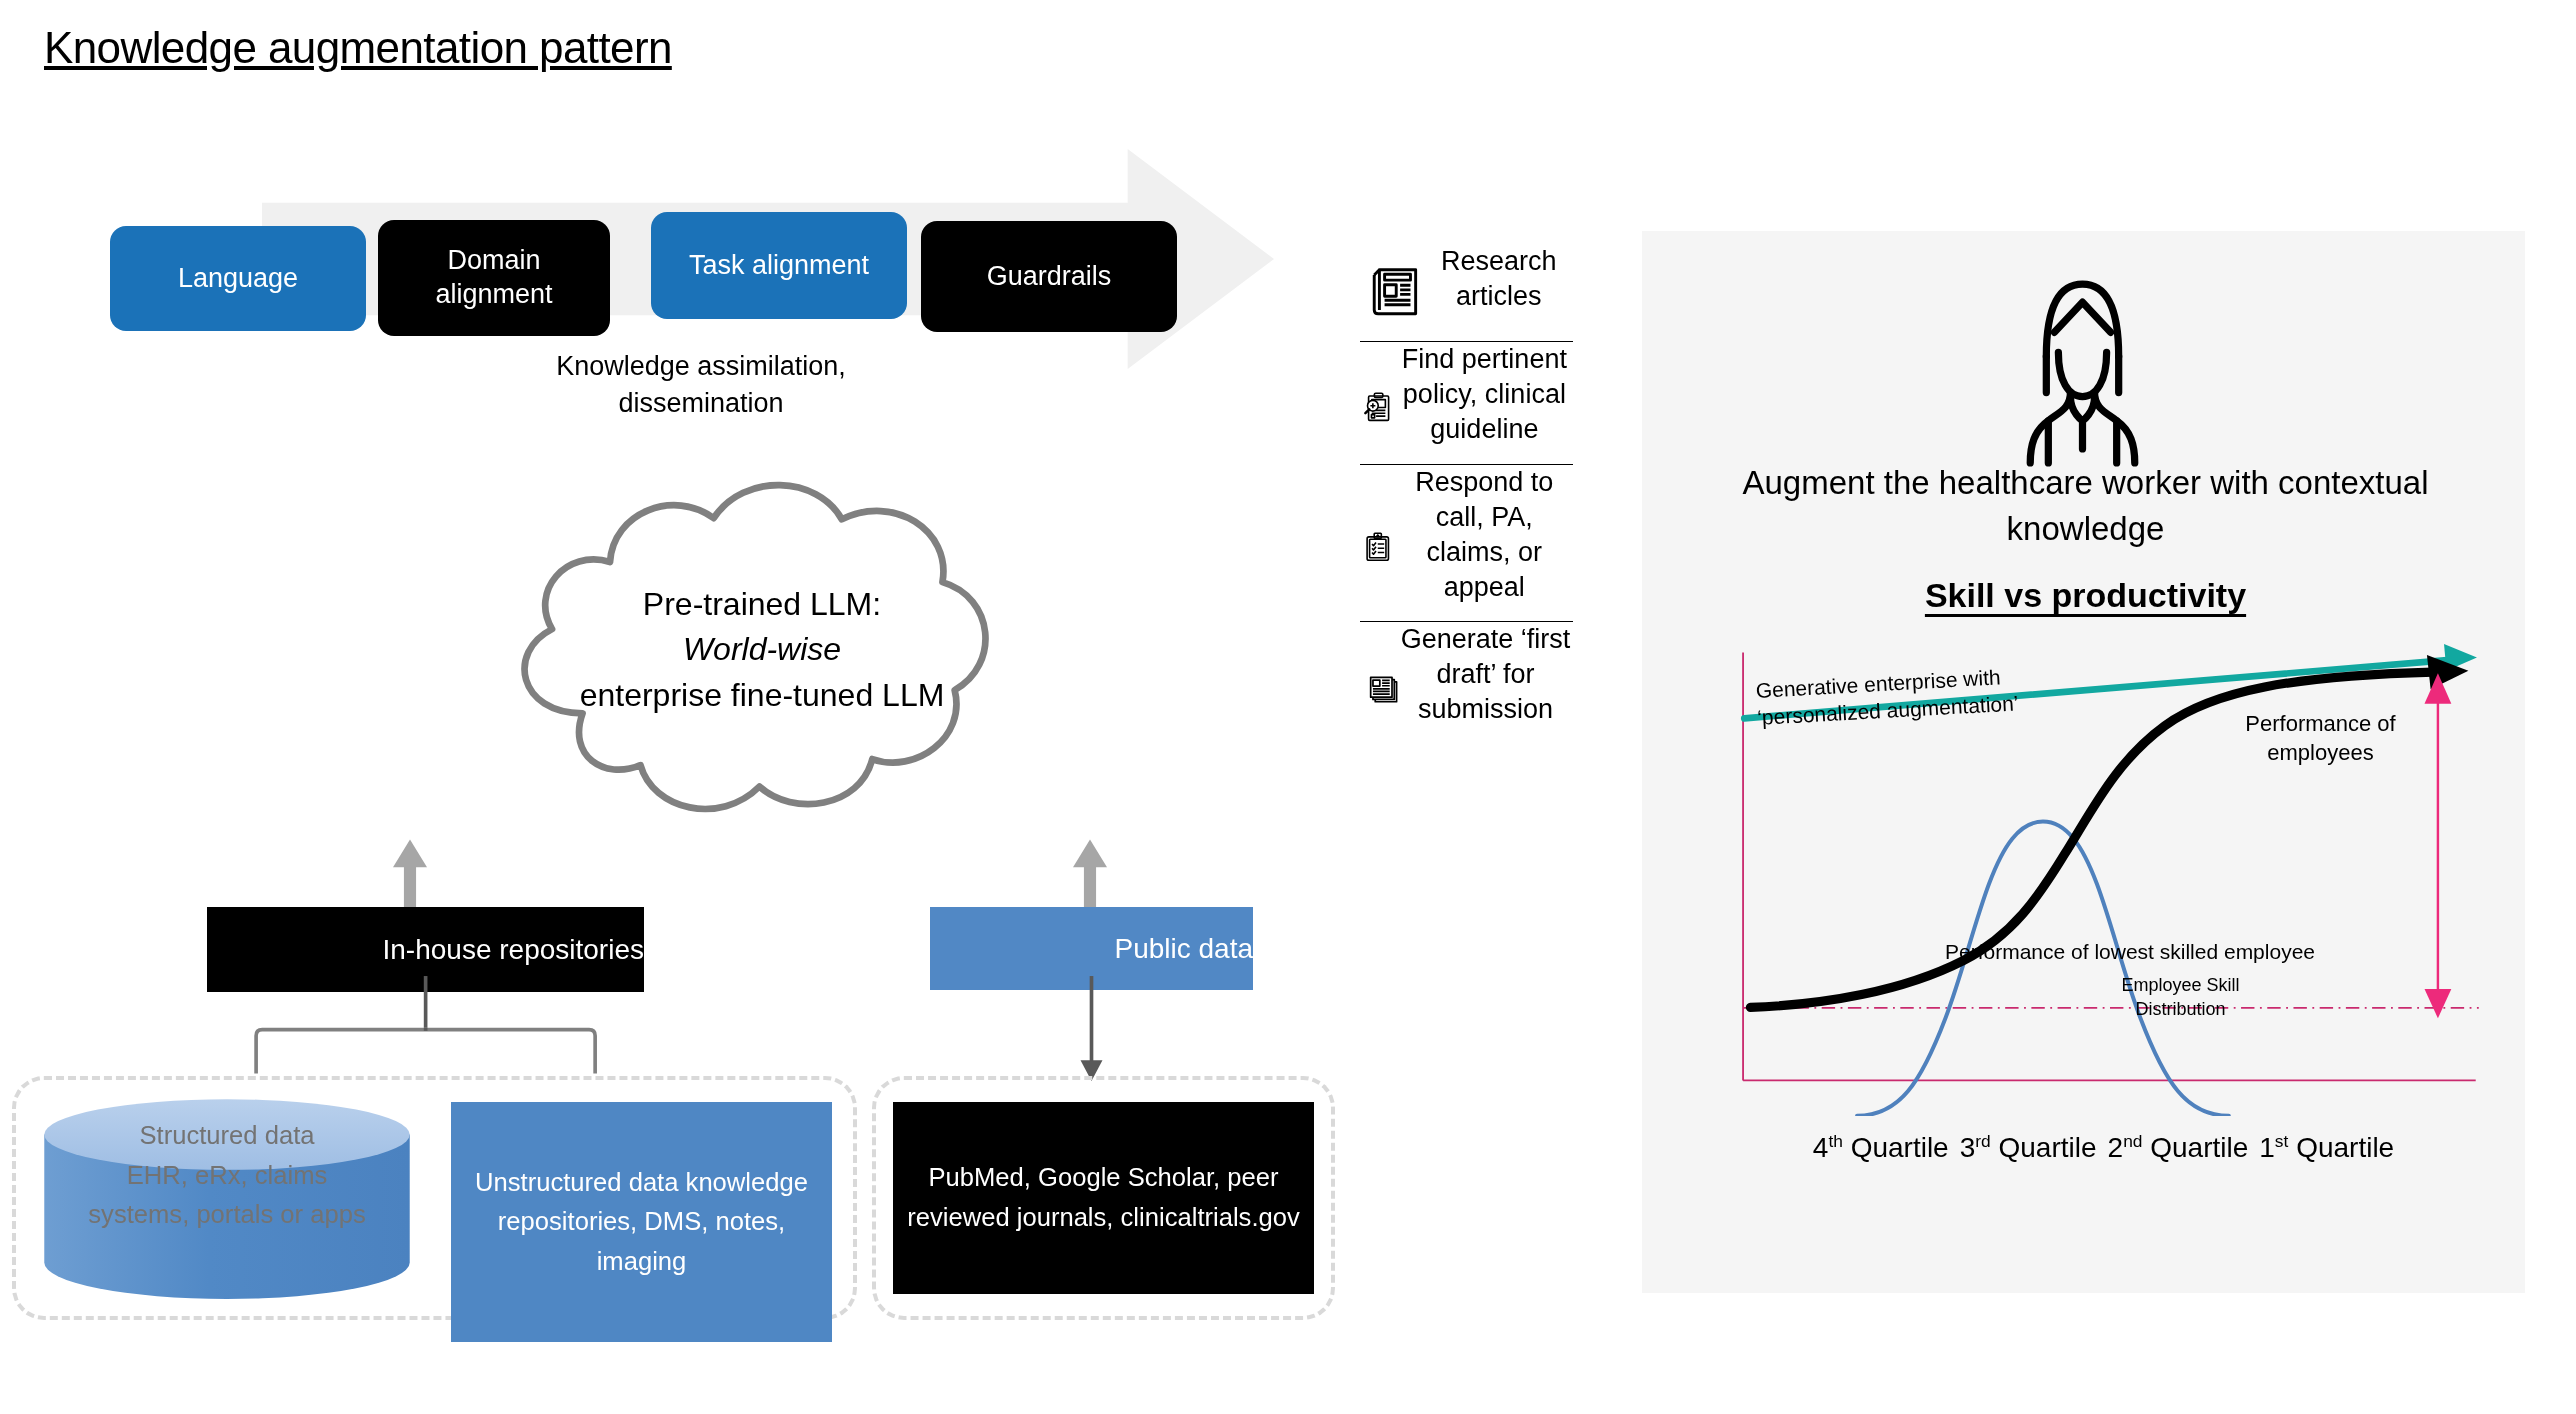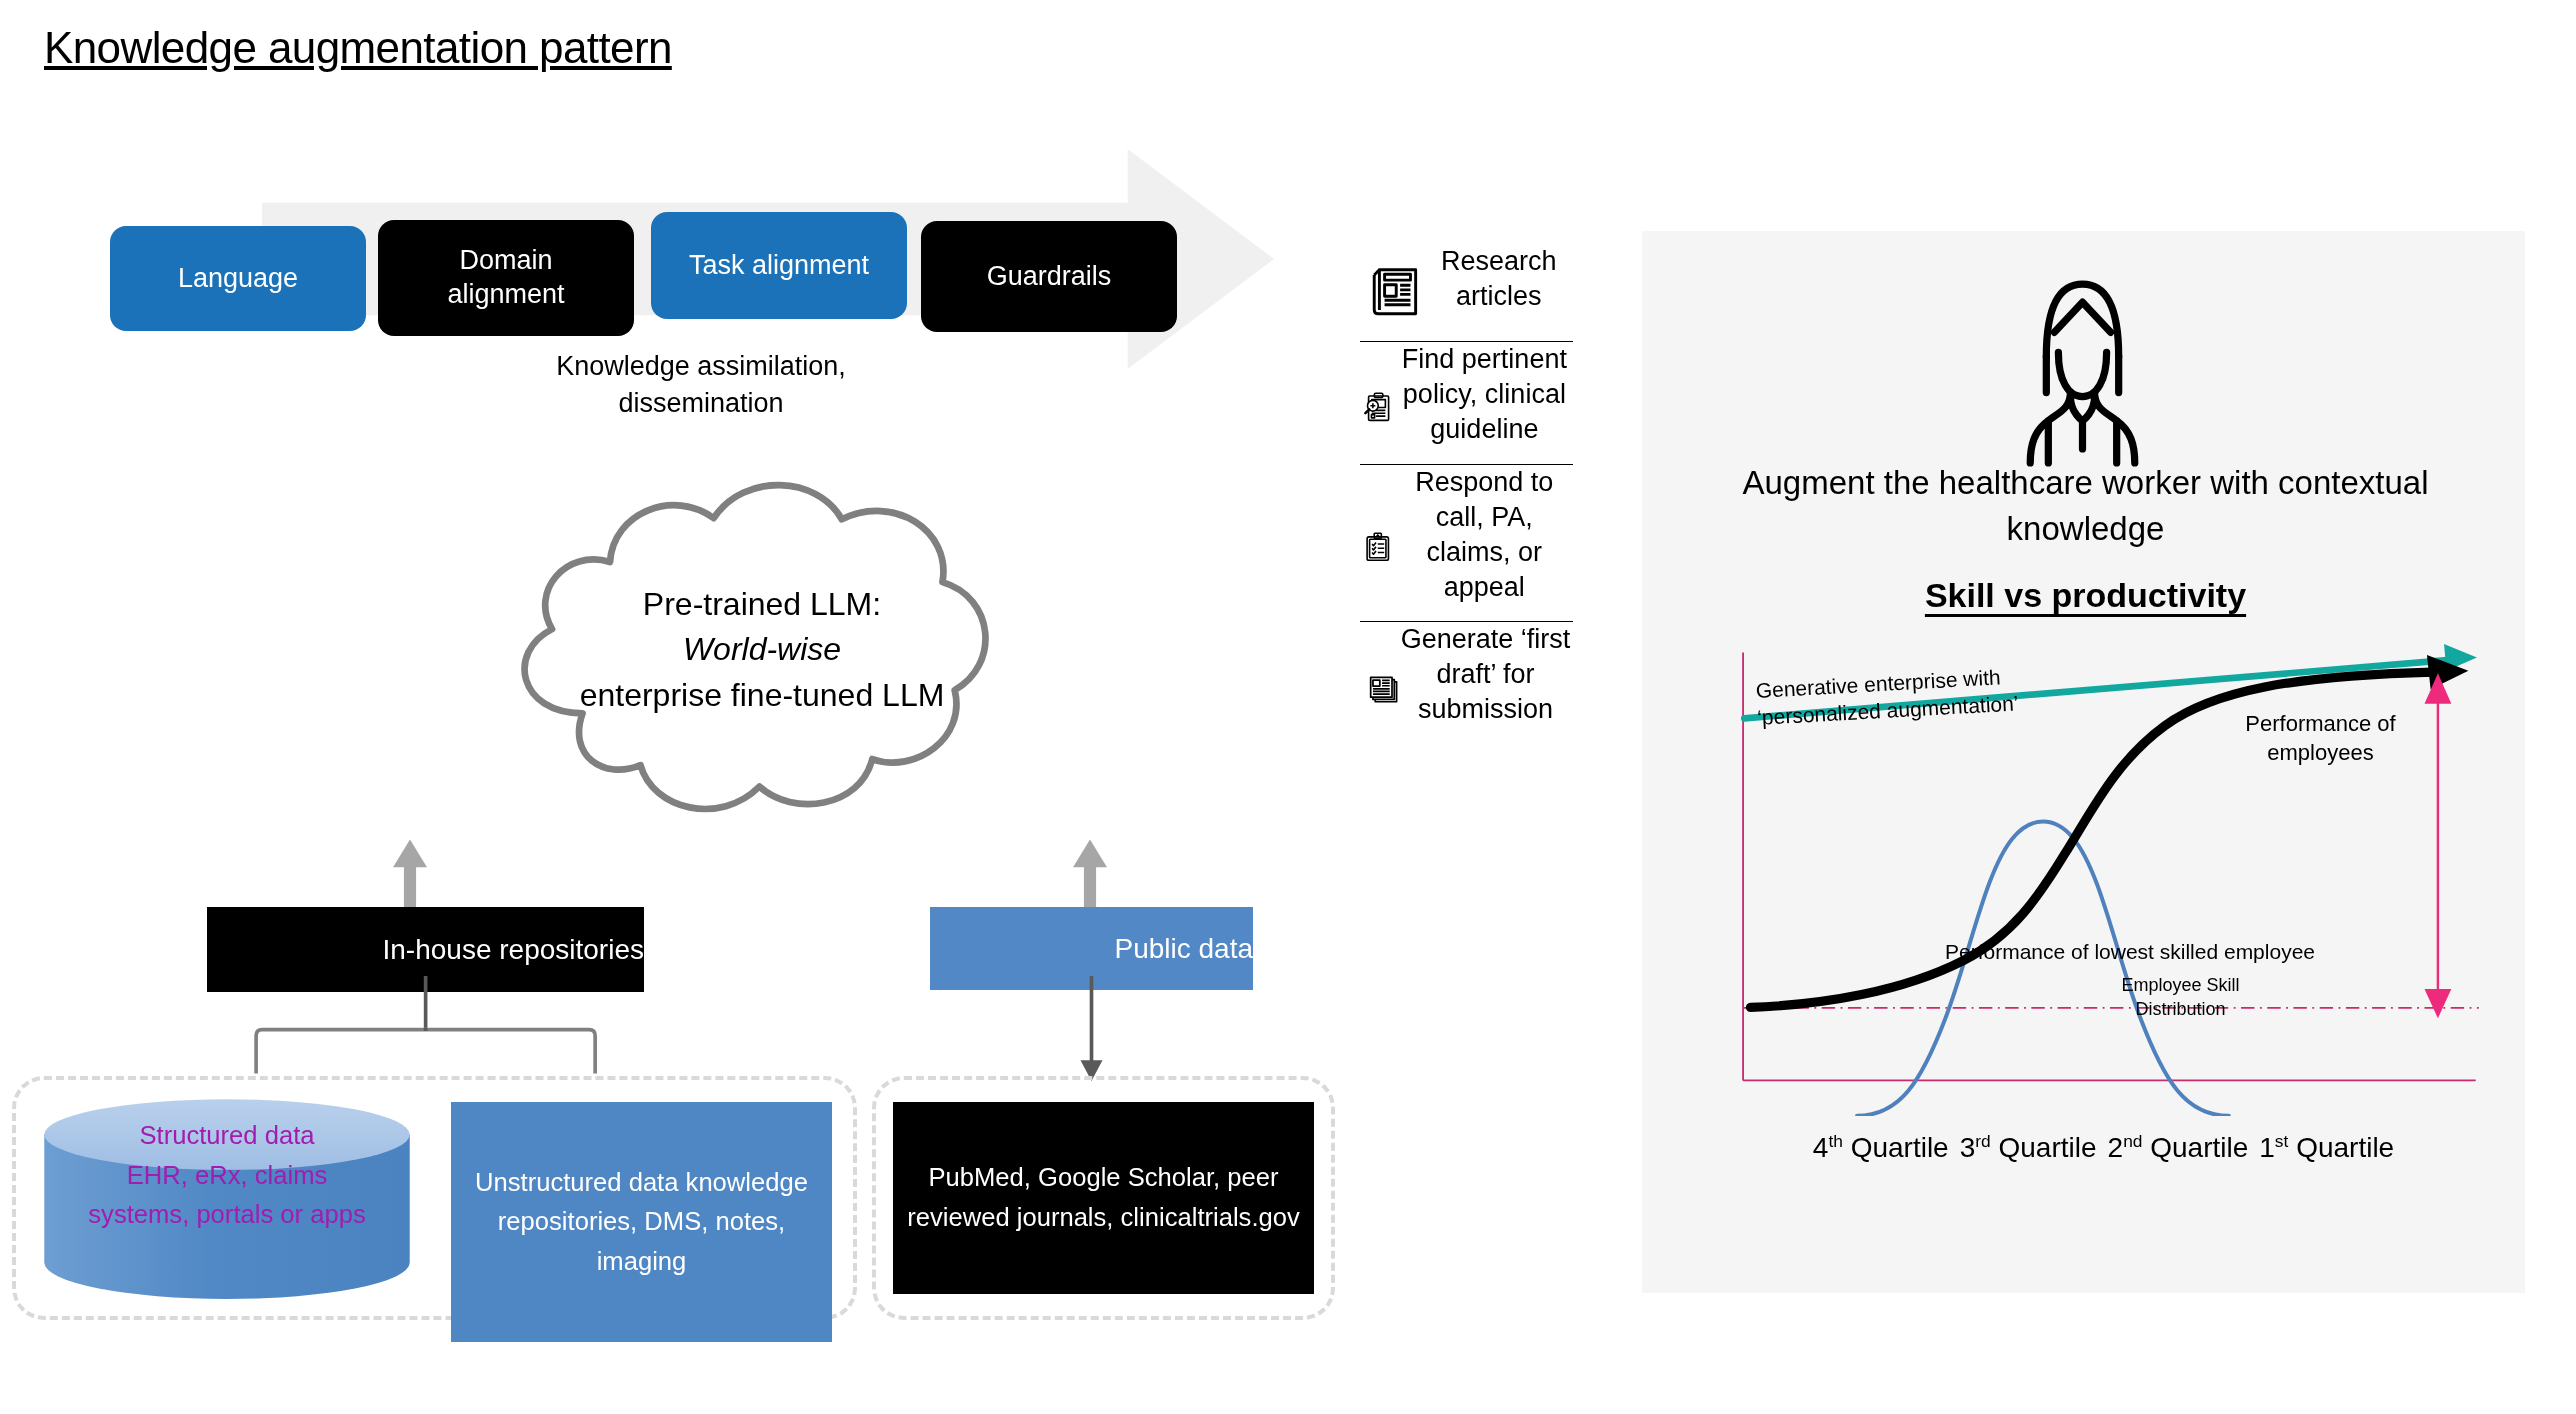--- a/index.html
+++ b/index.html
@@ -11,21 +11,21 @@
               letter-spacing:-0.6px;line-height:1.1;white-space:nowrap;text-decoration:underline;}
 
   
   #pipeline-arrow{position:absolute;left:262px;top:146px;width:1012px;height:226px;}
   #pipeline-arrow svg{width:100%;height:100%;display:block;}
 
   .pill{position:absolute;border-radius:16px;display:flex;align-items:center;
         justify-content:center;text-align:center;color:#fff;font-size:27px;
         line-height:1.25;padding:0 6.1px;box-sizing:border-box;}
   #pill-language{left:110px;top:226px;width:256px;height:105px;background:#1B72B8;}
-  #pill-domain{left:378px;top:220px;width:256px;height:116px;background:#000;}
+  #pill-domain{left:378px;top:220px;width:232px;height:116px;background:#000;}
   #pill-task{left:651px;top:212px;width:256px;height:107px;background:#1B72B8;}
   #pill-guard{left:921px;top:221px;width:256px;height:111px;background:#000;}
 
   #assimilation-caption{position:absolute;left:512px;top:348px;width:378px;
         text-align:center;font-size:27px;line-height:1.38;}
 
   
   #cloud-wrap{position:absolute;left:427px;top:451px;width:671px;height:427px;}
   #cloud-wrap svg{width:100%;height:100%;display:block;}
   #cloud-text{position:absolute;left:463px;top:582px;width:598px;text-align:center;
@@ -51,21 +51,21 @@
   
   .dashed-group{position:absolute;border:4.3px dashed #d9d9d9;border-radius:32px;
                 box-sizing:border-box;}
   #group-inhouse{left:12.2px;top:1076px;width:845px;height:244px;}
   #group-public{left:872px;top:1076px;width:463px;height:244px;}
 
   
   #cylinder{position:absolute;left:29px;top:1098px;width:396px;height:201px;}
   #cylinder svg{width:100%;height:100%;display:block;}
   #cylinder-text{position:absolute;left:29px;top:1116px;width:396px;text-align:center;
-        color:#a21caf;font-size:25.6px;line-height:1.55;}
+        color:#737373;font-size:25.6px;line-height:1.55;}
 
   
   .databox{position:absolute;display:flex;align-items:center;justify-content:center;
            color:#fff;font-size:25.6px;text-align:center;line-height:1.55;
            box-sizing:border-box;padding:0 8.5px;}
   #box-unstructured{left:451px;top:1102px;width:381px;height:240px;background:#4F87C4;}
   #box-pubmed{left:893px;top:1102px;width:421px;height:192px;background:#000;}
 
   
   #usecase-col{position:absolute;left:1360px;top:232px;width:213px;}

